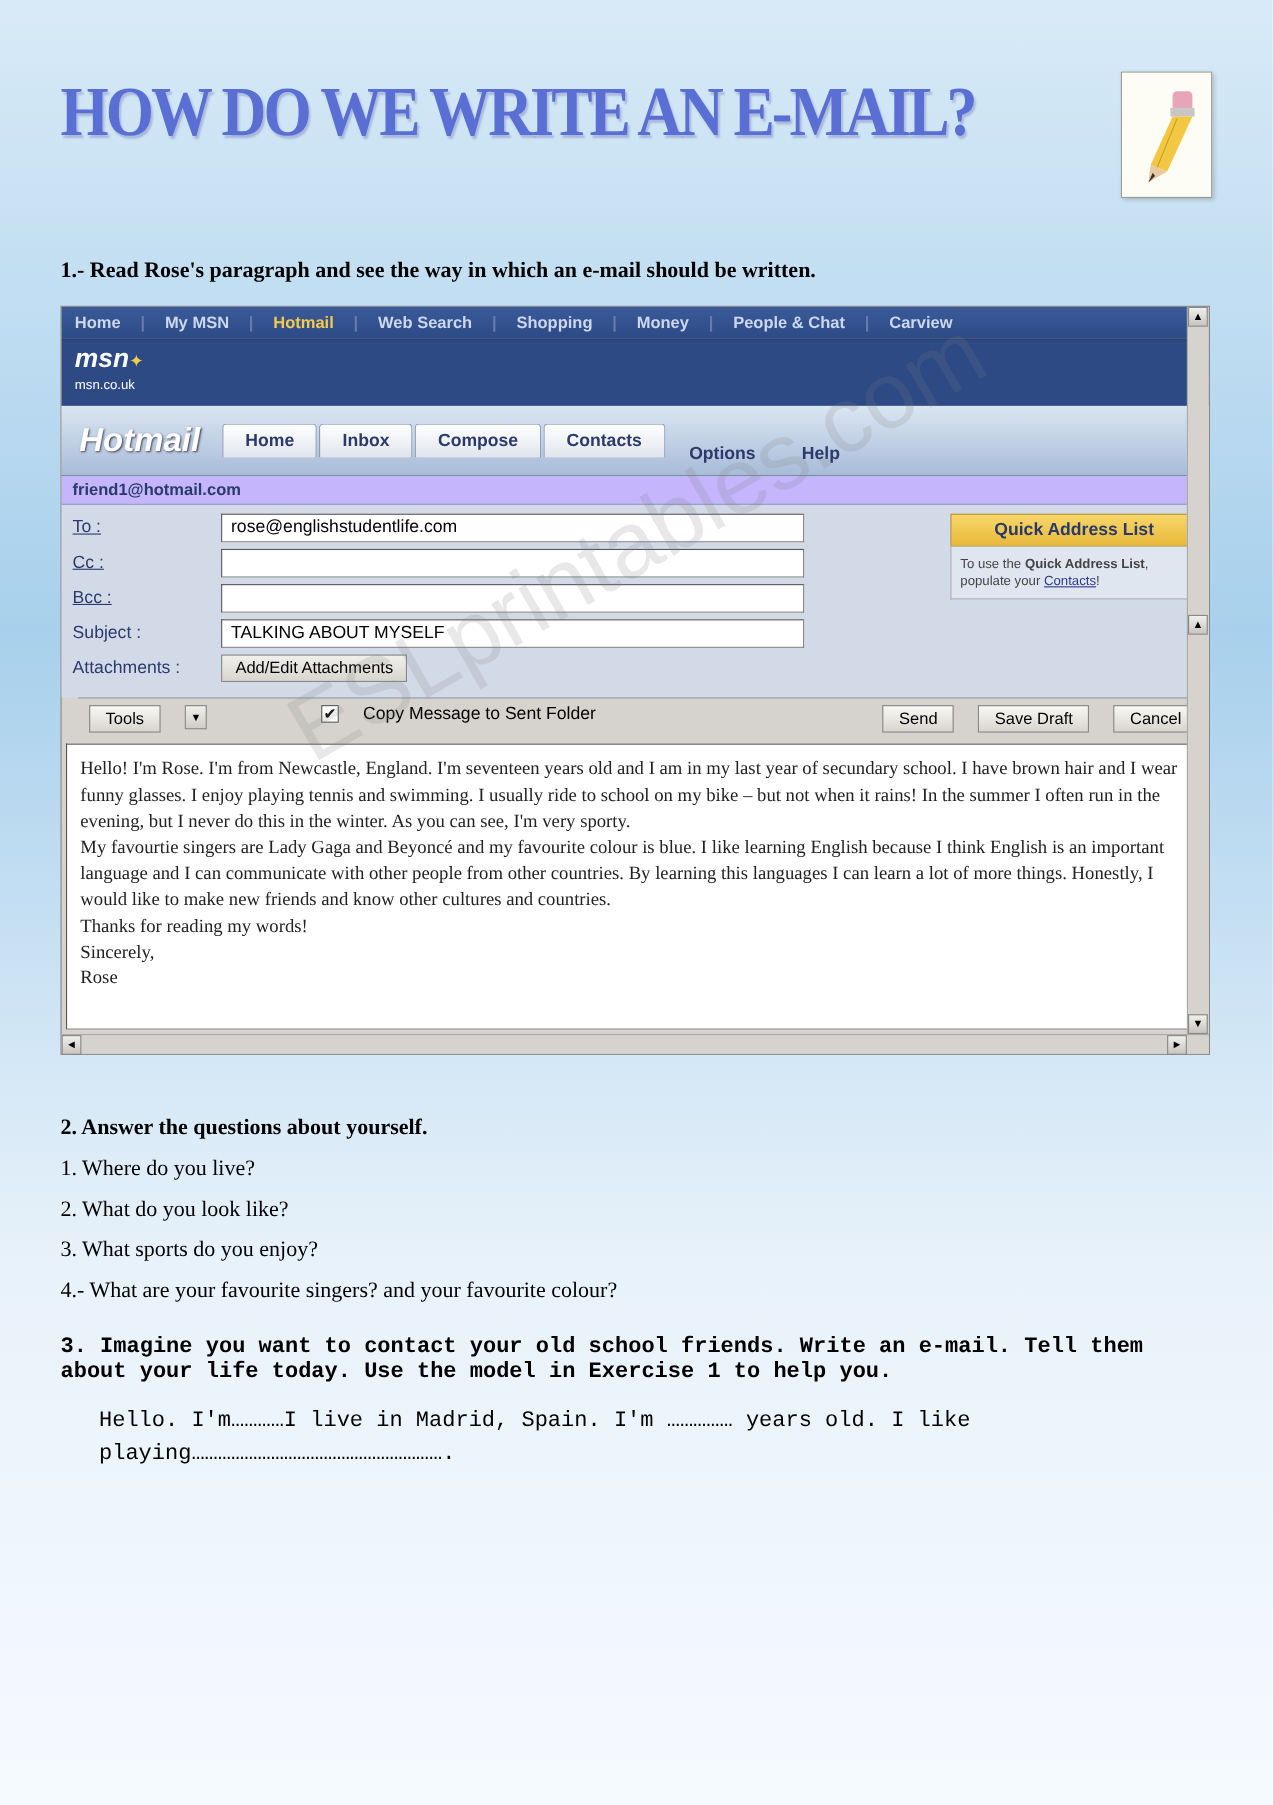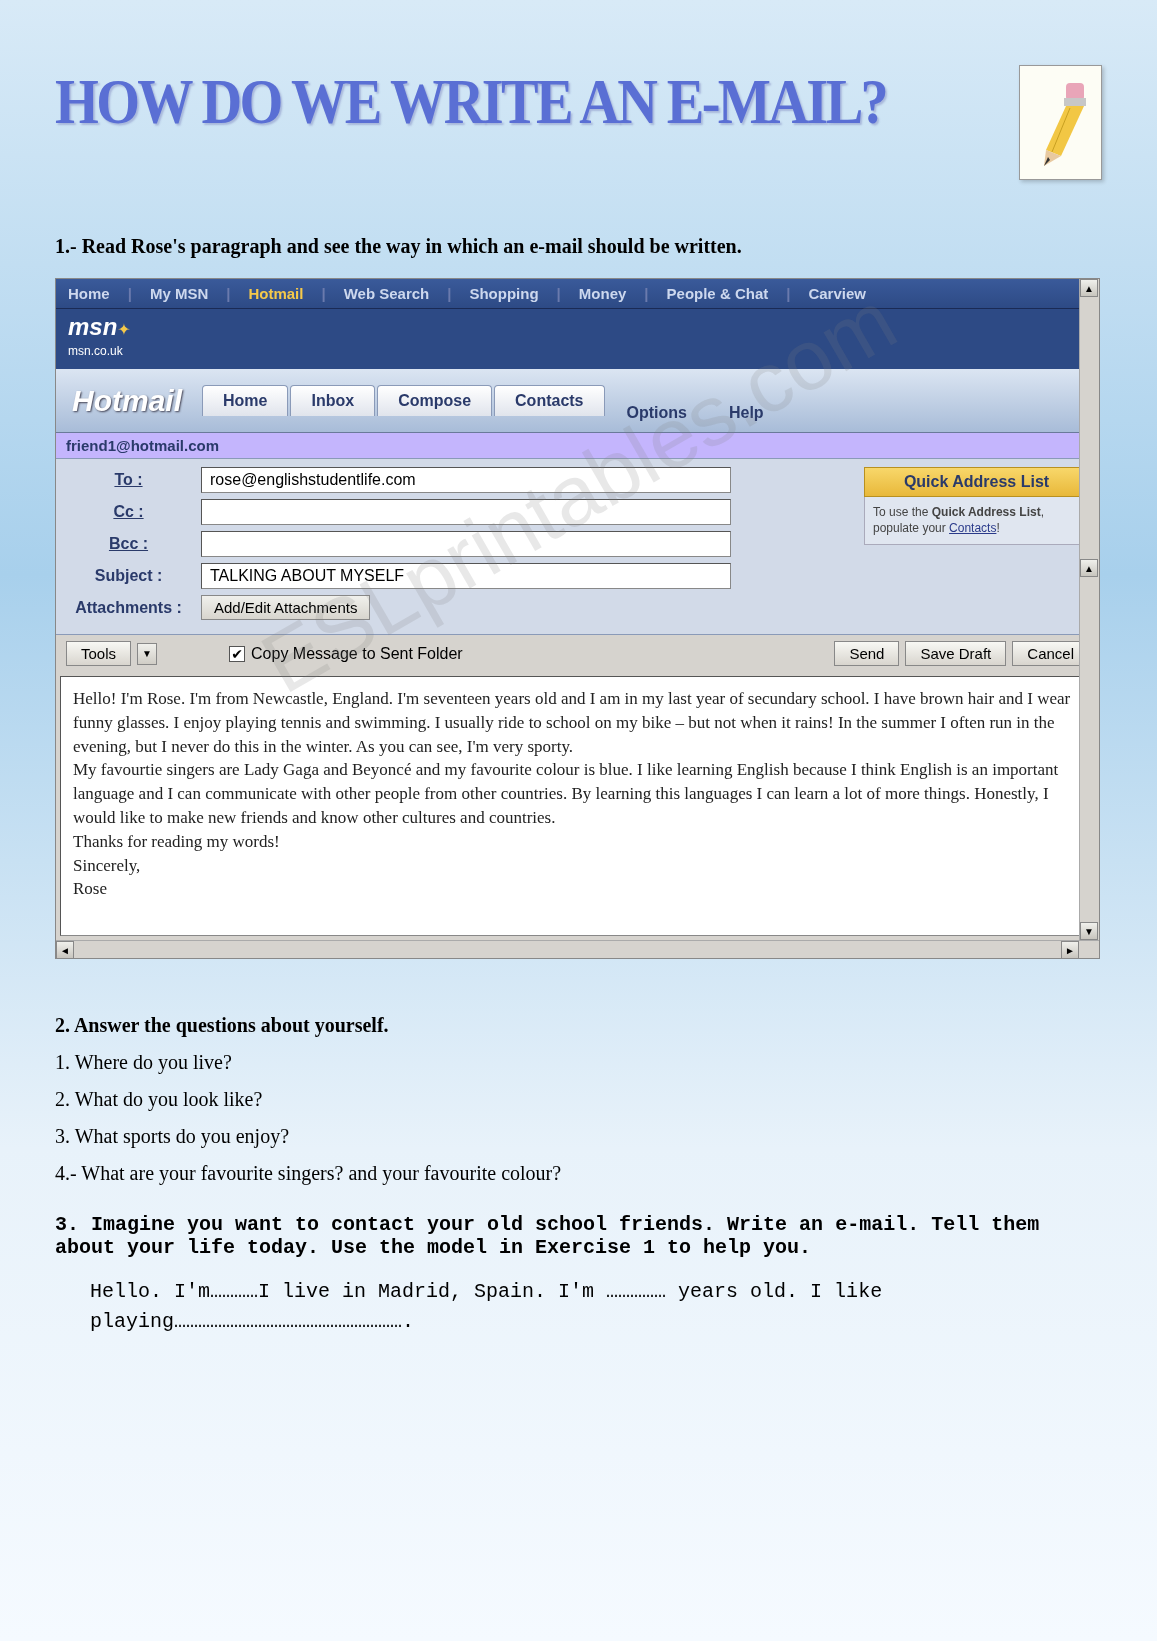--- a/index.html
+++ b/index.html
@@ -115,21 +115,21 @@
     color: #2a3a6a;
     border-bottom: 1px solid #8a9ab8;
   }
   .compose-area {
     background: #d2dae8;
     padding: 8px 10px;
     display: flex;
   }
   .fields { flex: 1; }
   .field-row { display: flex; align-items: center; margin-bottom: 6px; }
-  .field-label { width: 135px; text-align: center; padding-right: 10px; font-weight: bold; color: #2a3a6a; font-size: 16px; }
+  .field-label { width: 135px; text-align: left; padding-right: 10px; font-weight: normal; color: #2a3a6a; font-size: 16px; }
   .field-input {
     flex: 1;
     max-width: 530px;
     background: #fff;
     border: 1px solid #888;
     border-top-color: #555;
     border-left-color: #555;
     padding: 3px 8px;
     font-family: Liberation Sans, sans-serif;
     font-size: 16px;
@@ -163,22 +163,23 @@
     border: 1px solid #aab;
     border-top: none;
     line-height: 1.3;
   }
   .qal-body a { color: #2a3a8a; text-decoration: underline; cursor: pointer; }
   .toolbar2 {
     background: #d6d3ce;
     border-top: 1px solid #8a9ab8;
     padding: 6px 10px;
     display: flex;
-    align-items: center;
-    gap: 6px;
+    align-items: flex-start;
+    gap: 22px;
+    margin-left: 15px;
   }
   .btn {
     background: linear-gradient(to bottom, #f8f8f4, #d8d5ce);
     border: 1px solid #888;
     padding: 3px 14px;
     font-size: 15px;
     cursor: pointer;
     font-family: Tahoma, Arial, sans-serif;
   }
   .dropdown-arrow {

